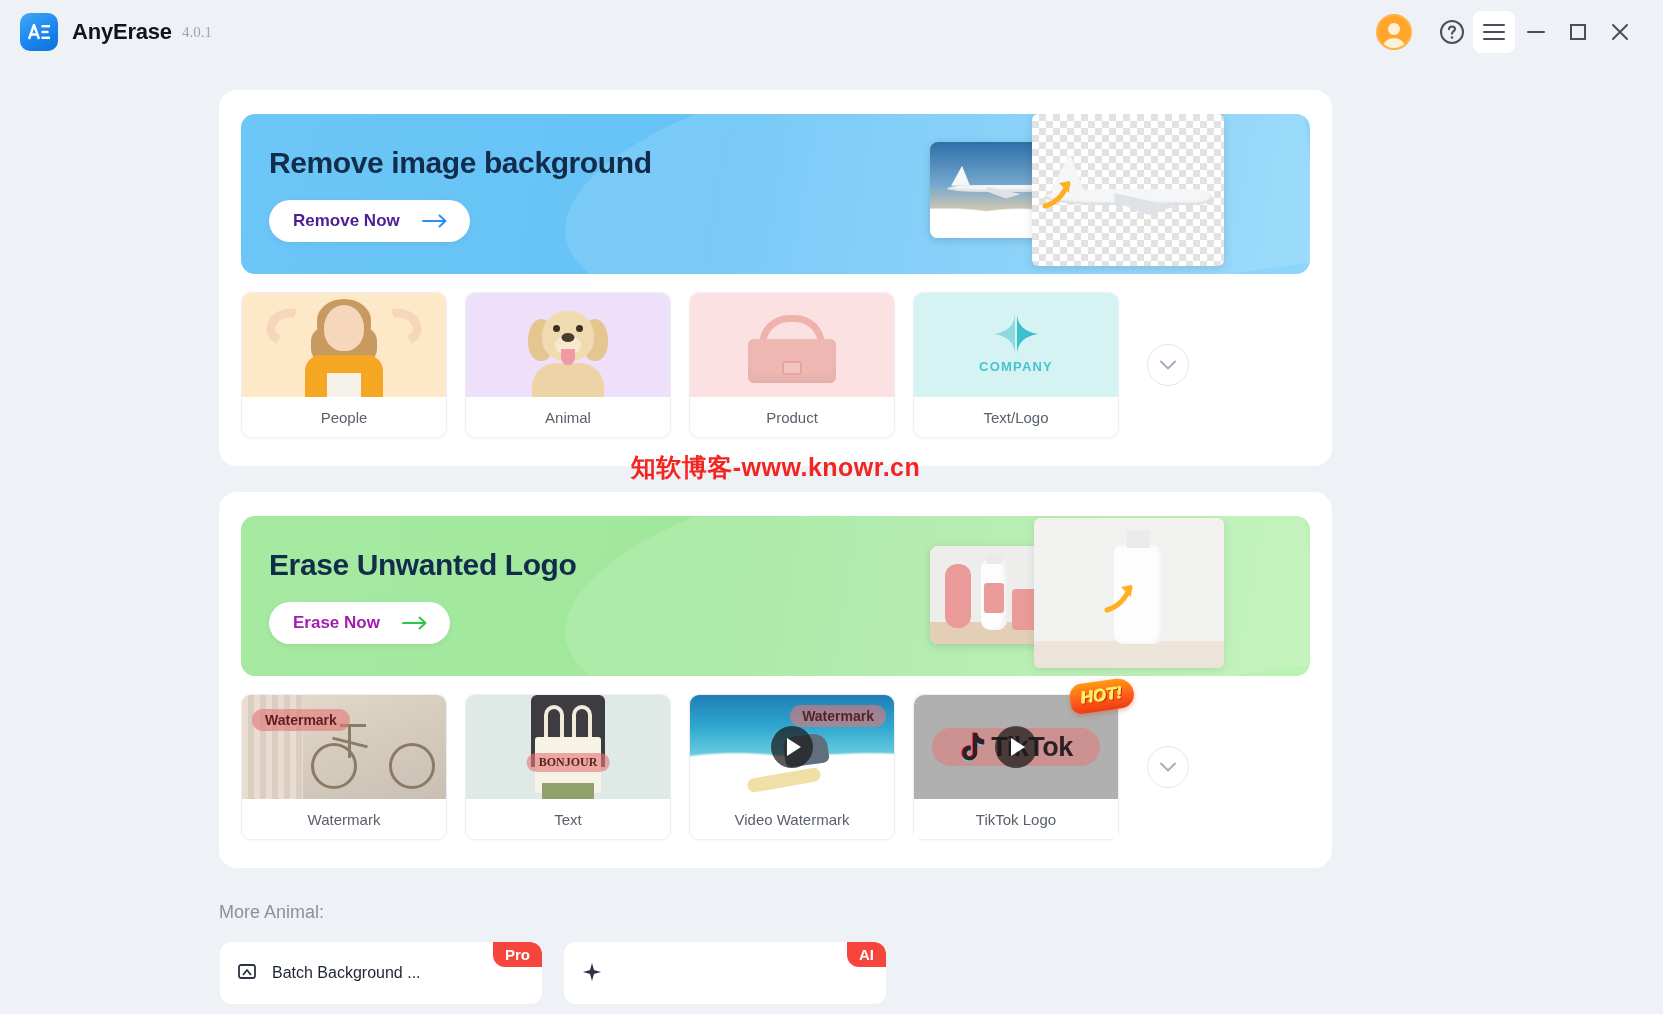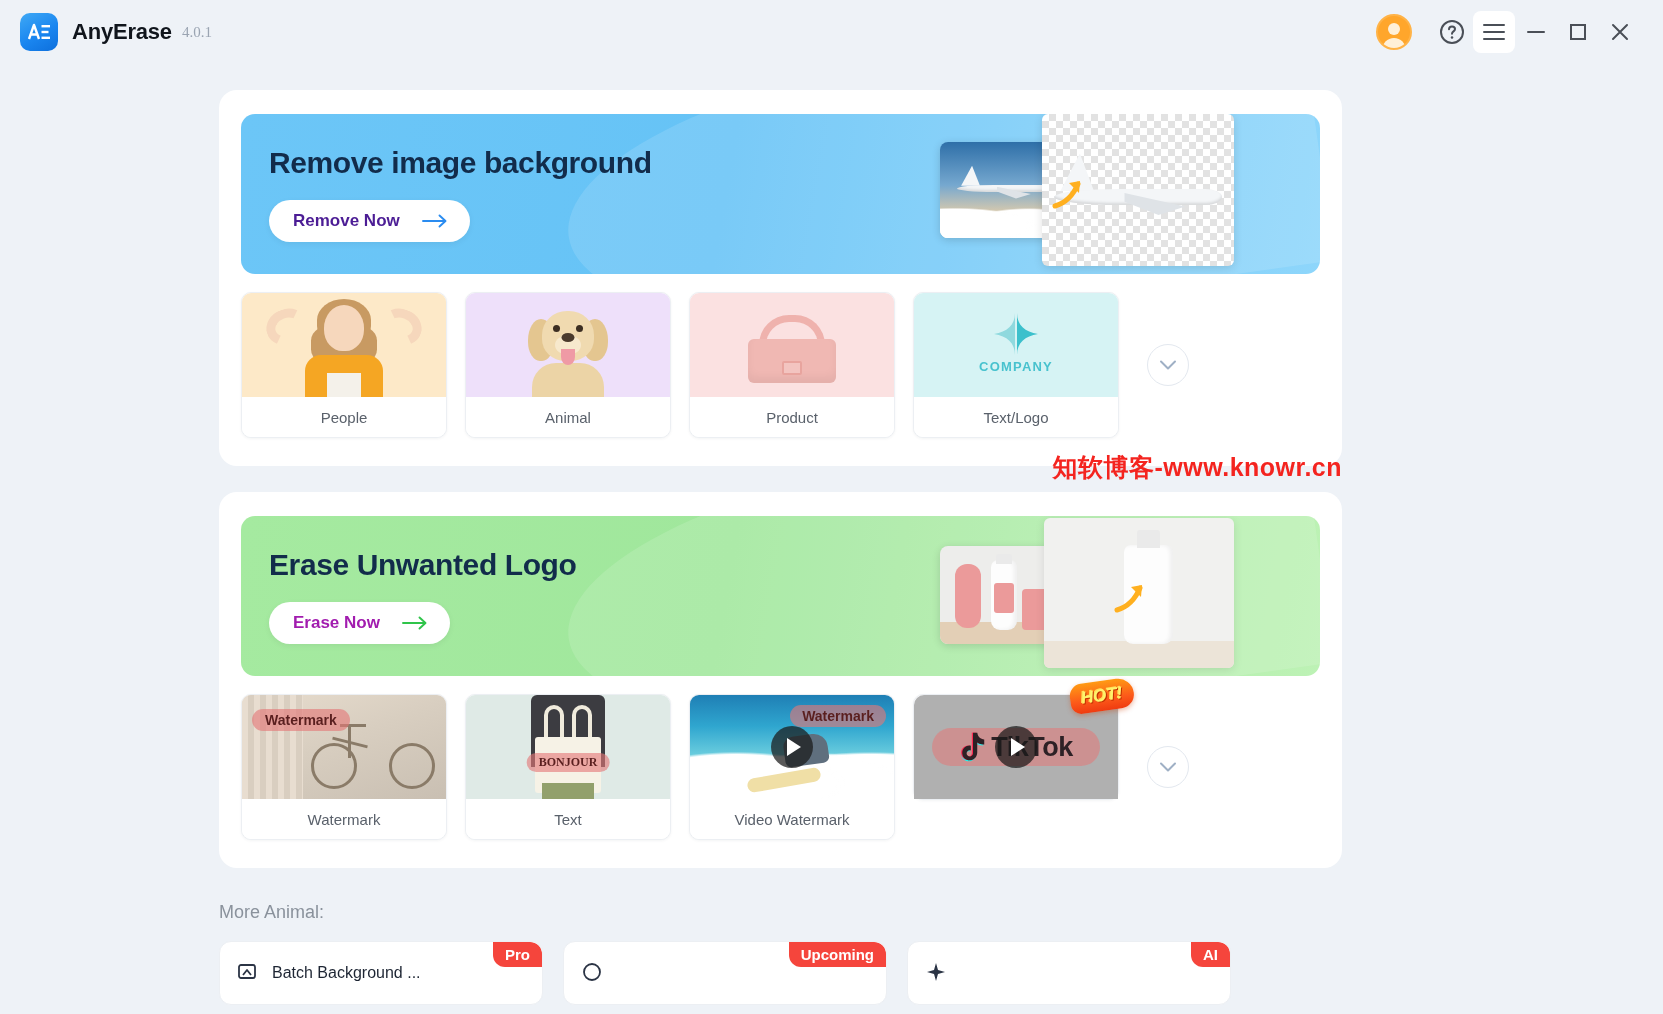--- a/index.html
+++ b/index.html
@@ -48,21 +48,21 @@
   }
   .avatar::after { 
     content:""; position:absolute; left:50%; bottom:-8px; transform:translateX(-50%);
     width:24px; height:18px; border-radius:12px 12px 0 0; background:#fff0d8;
   }
   .hamburger-btn { background:#ffffff; border-radius:8px; }
   .icon-stroke { stroke:#4a4f57; stroke-width:2; fill:none; stroke-linecap:round; }
 
   
   .content {
-    padding: 0 6px 0 0;
+    padding: 0 16px 0 0;
     height: 950px;
     overflow: hidden;
     position: relative;
   }
 
   .panel {
     background: #ffffff;
     border-radius: 18px;
     margin: 26px 315px 0 219px;
     padding: 24px 22px 28px 22px;
@@ -475,21 +475,21 @@
         <div class="cat-label">Text/Logo</div>
       </div>
 
       <div class="chev-btn">
         <svg width="18" height="12" viewBox="0 0 18 12">
           <path d="M2 2.5 L9 9.5 L16 2.5" stroke="#9fb0c5" stroke-width="2" fill="none" stroke-linecap="round" stroke-linejoin="round"></path>
         </svg>
       </div>
     </div>
 
-    <div style="position:absolute; left:0; right:0; bottom:-18px; text-align:right; pointer-events:none;">
+    <div style="position:absolute; left:0; right:0; bottom:-18px; text-align:center; pointer-events:none;">
       <span style="font-size:25px; font-weight:bold; color:#f4241f; letter-spacing:0.5px;">知软博客-www.knowr.cn</span>
     </div>
   </div>
 
   <div class="panel">
 
     <div class="hero green">
       <div class="swoosh"></div>
       <div class="hero-left">
         <div class="hero-title">Erase Unwanted Logo</div>
@@ -569,20 +569,21 @@
             <svg width="26" height="30" viewBox="0 0 26 30">
               <path d="M17 1 c0.6 4.4 3.2 6.6 7 7 v5 c-2.7 0.2-5.2-0.7-7-2.2 V21 c0 5-4.2 8.6-9 7.7 -3.6-0.7-6.2-4-6-7.7 0.2-4.4 4.3-7.6 8.6-6.8 V19 c-2.2-0.8-4.3 0.9-4.2 3 0.1 1.8 1.8 3.2 3.6 2.9 1.6-0.2 2.8-1.6 2.8-3.3 V1 Z" fill="#25f4ee"></path>
               <path d="M19 1 c0.6 4.4 3.2 6.6 7 7 v5 c-2.7 0.2-5.2-0.7-7-2.2 V21 c0 5-4.2 8.6-9 7.7 -3.6-0.7-6.2-4-6-7.7 0.2-4.4 4.3-7.6 8.6-6.8 V19 c-2.2-0.8-4.3 0.9-4.2 3 0.1 1.8 1.8 3.2 3.6 2.9 1.6-0.2 2.8-1.6 2.8-3.3 V1 Z" fill="#fe2c55" transform="translate(-2.2,-1.2)"></path>
               <path d="M18 0 c0.6 4.4 3.2 6.6 7 7 v5 c-2.7 0.2-5.2-0.7-7-2.2 V20 c0 5-4.2 8.6-9 7.7 -3.6-0.7-6.2-4-6-7.7 0.2-4.4 4.3-7.6 8.6-6.8 V18 c-2.2-0.8-4.3 0.9-4.2 3 0.1 1.8 1.8 3.2 3.6 2.9 1.6-0.2 2.8-1.6 2.8-3.3 V0 Z" fill="#2d2125"></path>
             </svg>
             <span class="tiktok-txt">TikTok</span>
           </div>
           <div class="play-btn"></div>
           <div class="hot-badge">HOT!</div>
         </div>
+        <div class="cat-label">TikTok Logo</div>
       </div>
 
       <div class="chev-btn">
         <svg width="18" height="12" viewBox="0 0 18 12">
           <path d="M2 2.5 L9 9.5 L16 2.5" stroke="#9fb0c5" stroke-width="2" fill="none" stroke-linecap="round" stroke-linejoin="round"></path>
         </svg>
       </div>
     </div>
   </div>
 
@@ -591,27 +592,20 @@
   <div class="tools-row">
     <div class="tool-card">
       <svg class="tool-icon" viewBox="0 0 26 26">
         <rect x="3" y="5" width="16" height="13" rx="2" fill="none" stroke="#2b3445" stroke-width="1.8"></rect>
         <path d="M7 15 L11 10 L15 15" fill="none" stroke="#2b3445" stroke-width="1.8" stroke-linejoin="round"></path>
       </svg>
       <span class="tool-name">Batch Background ...</span>
       <span class="tool-badge">Pro</span>
     </div>
 
-    <div class="tool-card">
-      <svg class="tool-icon" viewBox="0 0 26 26">
-        <circle cx="12" cy="12" r="8" fill="none" stroke="#2b3445" stroke-width="1.8"></circle>
-      </svg>
-      <span class="tool-name"></span>
-      <span class="tool-badge">Upcoming</span>
-    </div>
 
     <div class="tool-card">
       <svg class="tool-icon" viewBox="0 0 26 26">
         <path d="M12 3 L14 10 L21 12 L14 14 L12 21 L10 14 L3 12 L10 10 Z" fill="#2b3445"></path>
       </svg>
       <span class="tool-name"></span>
       <span class="tool-badge">AI</span>
     </div>
   </div>
 

